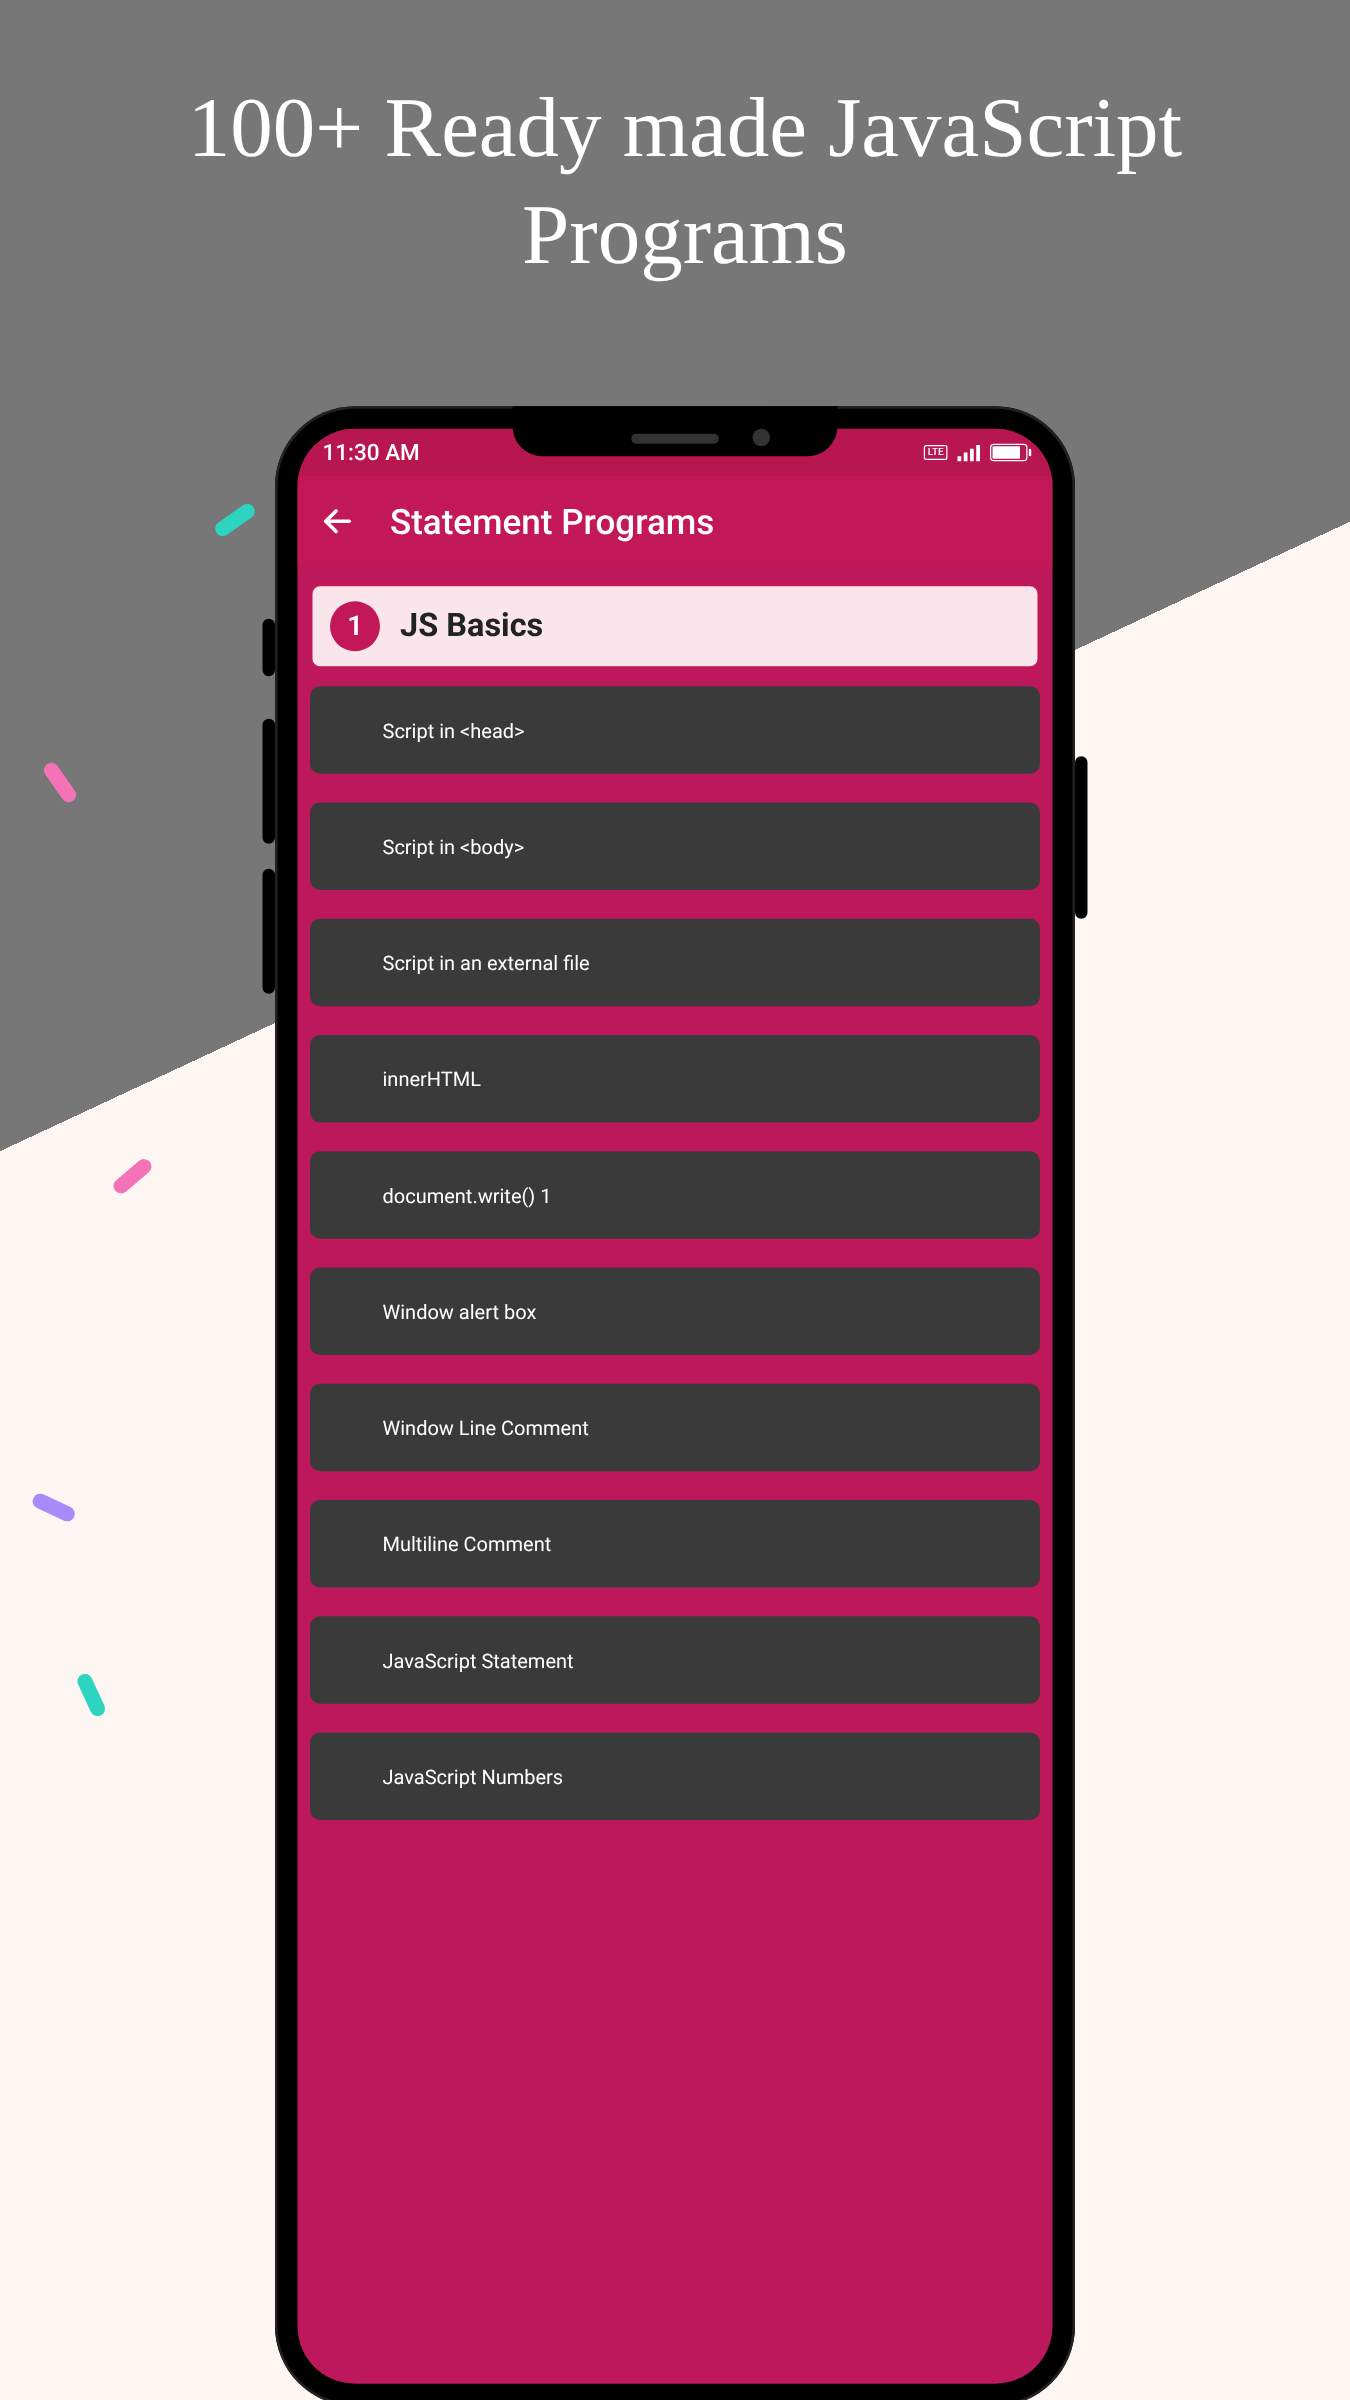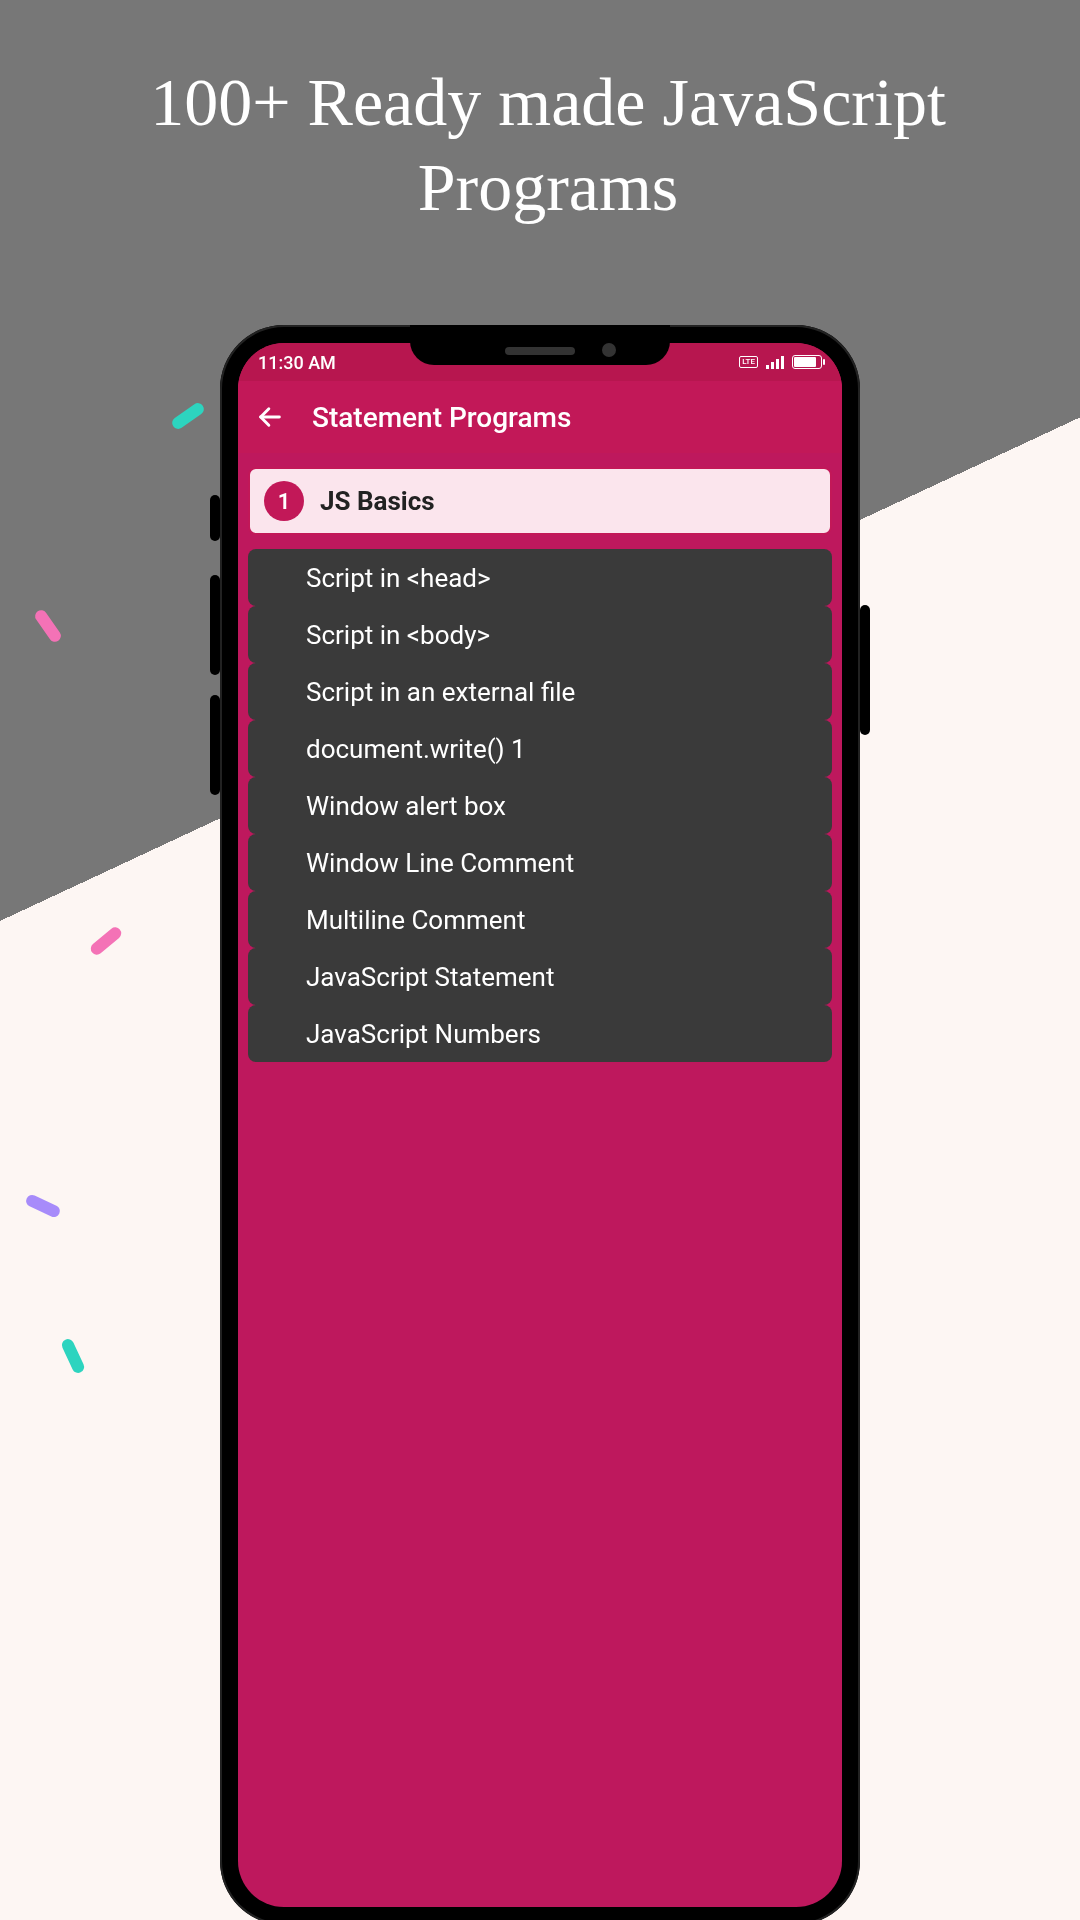--- a/index.html
+++ b/index.html
@@ -202,26 +202,26 @@
 .section-title {
   font-size: 26px;
   font-weight: 700;
   color: #222;
   text-align: right;
 }
 .list-item {
   background: #3a3a3a;
   color: #fff;
   border-radius: 8px;
-  height: 57px;
+  height: 70px;
   display: flex;
   align-items: center;
   padding: 0 58px;
-  font-size: 26px;
-  margin-bottom: 0;
+  font-size: 16px;
+  margin-bottom: 23px;
   cursor: pointer;
 }
 </style>
 </head>
 <body>
 
 <div class="diagonal-bg"></div>
 
 <div class="sprinkle" style="left:170px;top:410px;width:36px;height:12px;background:#2dd4bf;transform:rotate(-35deg);"></div>
 <div class="sprinkle" style="left:30px;top:620px;width:36px;height:12px;background:#f472b6;transform:rotate(55deg);"></div>
@@ -283,20 +283,23 @@
       <div class="list-item">
           <span>Script in &lt;head&gt;</span>
         </div>
       <div class="list-item">
           <span>Script in &lt;body&gt;</span>
         </div>
       <div class="list-item">
           <span>Script in an external file</span>
         </div>
       <div class="list-item">
+          <span>innerHTML</span>
+        </div>
+      <div class="list-item">
           <span>document.write() 1</span>
         </div>
       <div class="list-item">
           <span>Window alert box</span>
         </div>
       <div class="list-item">
           <span>Window Line Comment</span>
         </div>
       <div class="list-item">
           <span>Multiline Comment</span>

